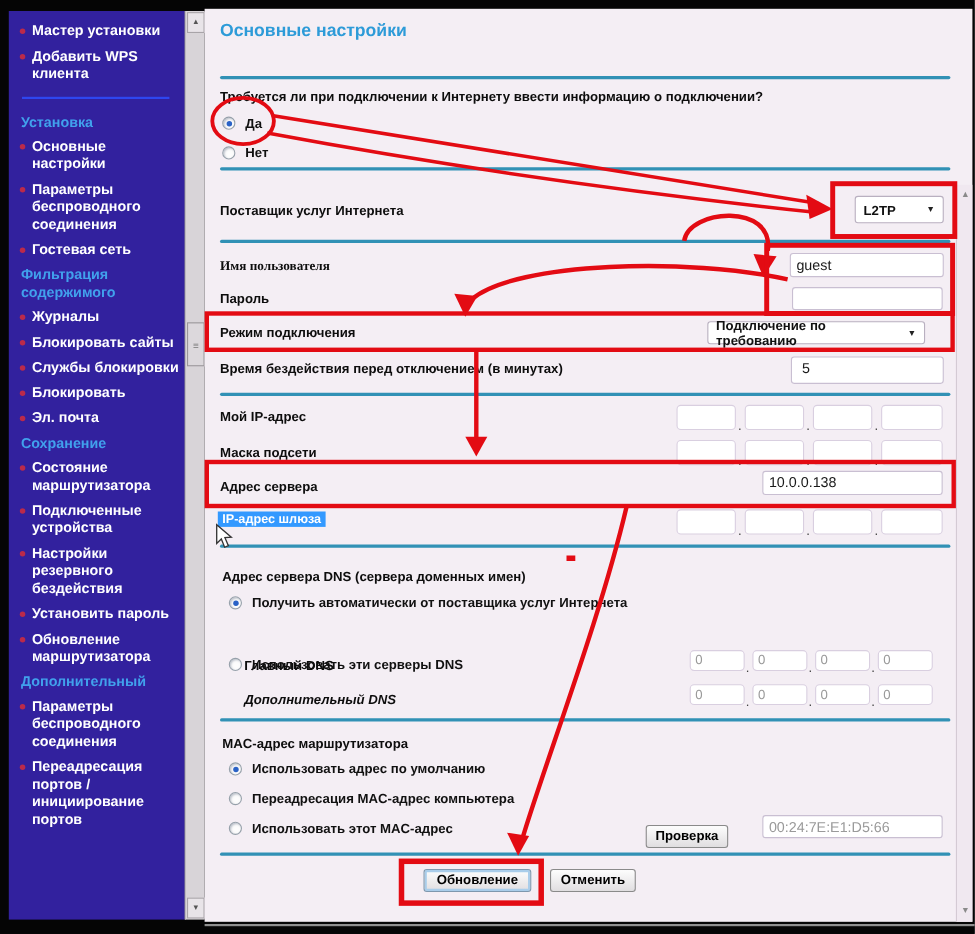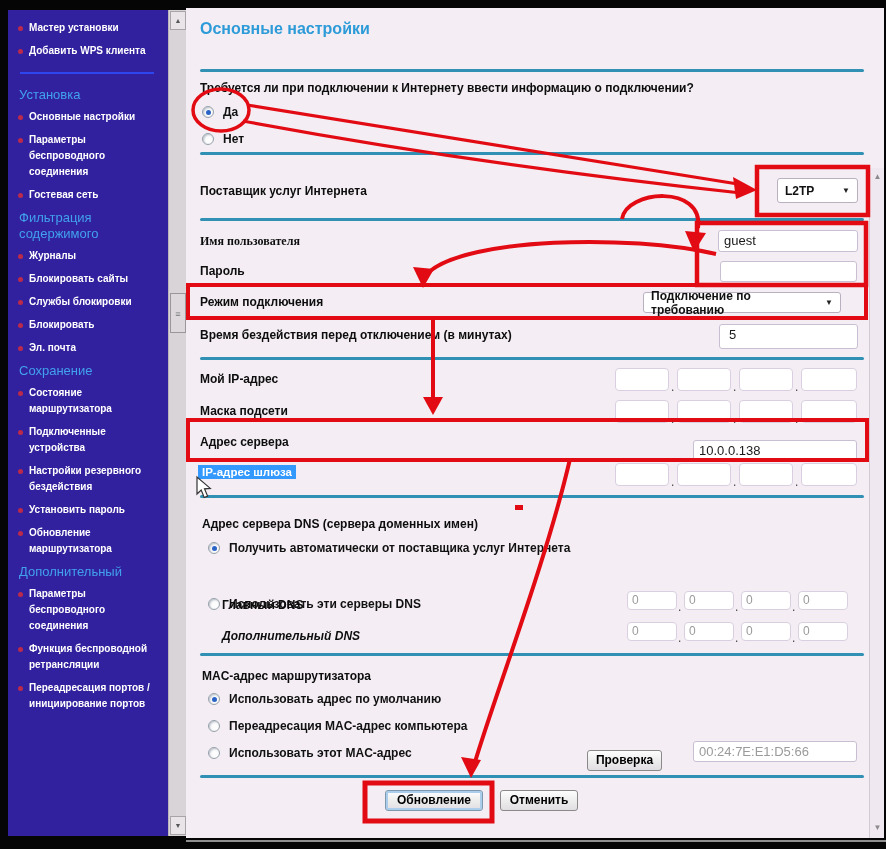--- a/index.html
+++ b/index.html
@@ -14,22 +14,22 @@
   }
   *{margin:0;padding:0;box-sizing:border-box;}
   body{width:886px;height:849px;overflow:hidden;font-family:"Liberation Sans",sans-serif;background:#000;}
   #root{position:absolute;left:0;top:0;width:886px;height:849px;background:#050505;}
 
   
   .sidebar{position:absolute;left:8px;top:10px;width:160px;height:826px;background:var(--sidebar-bg);overflow:hidden;}
   .sidenav{padding:10px 4px 0 10px;}
   .sitem{display:flex;align-items:flex-start;margin:0 0 7px 0;cursor:pointer;}
   .bullet{flex:0 0 5px;width:5px;height:5px;border-radius:50%;background:var(--bullet-red);margin:6px 6px 0 0;}
-  .slabel{color:#fff;font-weight:bold;font-size:10px;line-height:16px;}
-  .shead{color:var(--section-header-blue);font-weight:normal;font-size:13px;line-height:16px;margin:2px 0 6px 1px;}
+  .slabel{color:#fff;font-weight:bold;font-size:13px;line-height:16px;}
+  .shead{color:var(--section-header-blue);font-weight:bold;font-size:13px;line-height:16px;margin:2px 0 6px 1px;}
   .sdiv{border-top:2px solid var(--divider-blue);margin:13px 10px 13px 2px;}
 
   
   .sscroll{position:absolute;left:168px;top:10px;width:18px;height:826px;background:#d8d4d8;border-left:1px solid #bab6ba;}
   .sarrow{position:absolute;left:1px;width:16px;height:19px;background:#e8e4e8;border:1px solid #a8a4a8;color:#555;
           font-size:7px;line-height:17px;text-align:center;}
   .sthumb{position:absolute;left:1px;top:283px;width:16px;height:40px;background:#dcd8dc;border:1px solid #9a969a;
           color:#777;font-size:9px;line-height:40px;text-align:center;}
 
   
@@ -137,24 +137,20 @@
           <span class="bullet"></span>
           <span class="slabel">Обновление маршрутизатора</span>
         </div>
         <div class="shead">Дополнительный</div>
         <div class="sitem">
           <span class="bullet"></span>
           <span class="slabel">Параметры беспроводного соединения</span>
         </div>
         <div class="sitem">
           <span class="bullet"></span>
-          <span class="slabel">Функция беспроводной ретрансляции</span>
-        </div>
-        <div class="sitem">
-          <span class="bullet"></span>
           <span class="slabel">Переадресация портов / инициирование портов</span>
         </div>
       </div>
   </div>
   <div class="sscroll">
     <div class="sarrow" style="top:1px;">▲</div>
     <div class="sthumb">≡</div>
     <div class="sarrow" style="bottom:1px;">▼</div>
   </div>
 
@@ -214,21 +210,21 @@
     <div class="abs lbl" style="left:14px;top:396px;">Маска подсети</div>
     <div class="abs octet" style="left:429px;top:392px;width:54px;height:23px;"></div>
     <div class="abs octet" style="left:491px;top:392px;width:54px;height:23px;"></div>
     <div class="abs octet" style="left:553px;top:392px;width:54px;height:23px;"></div>
     <div class="abs octet" style="left:615px;top:392px;width:56px;height:23px;"></div>
     <span class="dot" style="left:485px;top:404px;">.</span>
     <span class="dot" style="left:547px;top:404px;">.</span>
     <span class="dot" style="left:609px;top:404px;">.</span>
 
     <div class="abs lbl" style="left:14px;top:427px;">Адрес сервера</div>
-    <div class="abs field" style="left:507px;top:420px;width:164px;height:22px;margin-top:12px;">10.0.0.138</div>
+    <div class="abs field" style="left:507px;top:420px;width:164px;height:22px;">10.0.0.138</div>
 
     <div class="abs hl" style="left:12px;top:457px;">IP-адрес шлюза</div>
     <div class="abs octet" style="left:429px;top:455px;width:54px;height:23px;"></div>
     <div class="abs octet" style="left:491px;top:455px;width:54px;height:23px;"></div>
     <div class="abs octet" style="left:553px;top:455px;width:54px;height:23px;"></div>
     <div class="abs octet" style="left:615px;top:455px;width:56px;height:23px;"></div>
     <span class="dot" style="left:485px;top:467px;">.</span>
     <span class="dot" style="left:547px;top:467px;">.</span>
     <span class="dot" style="left:609px;top:467px;">.</span>
 

